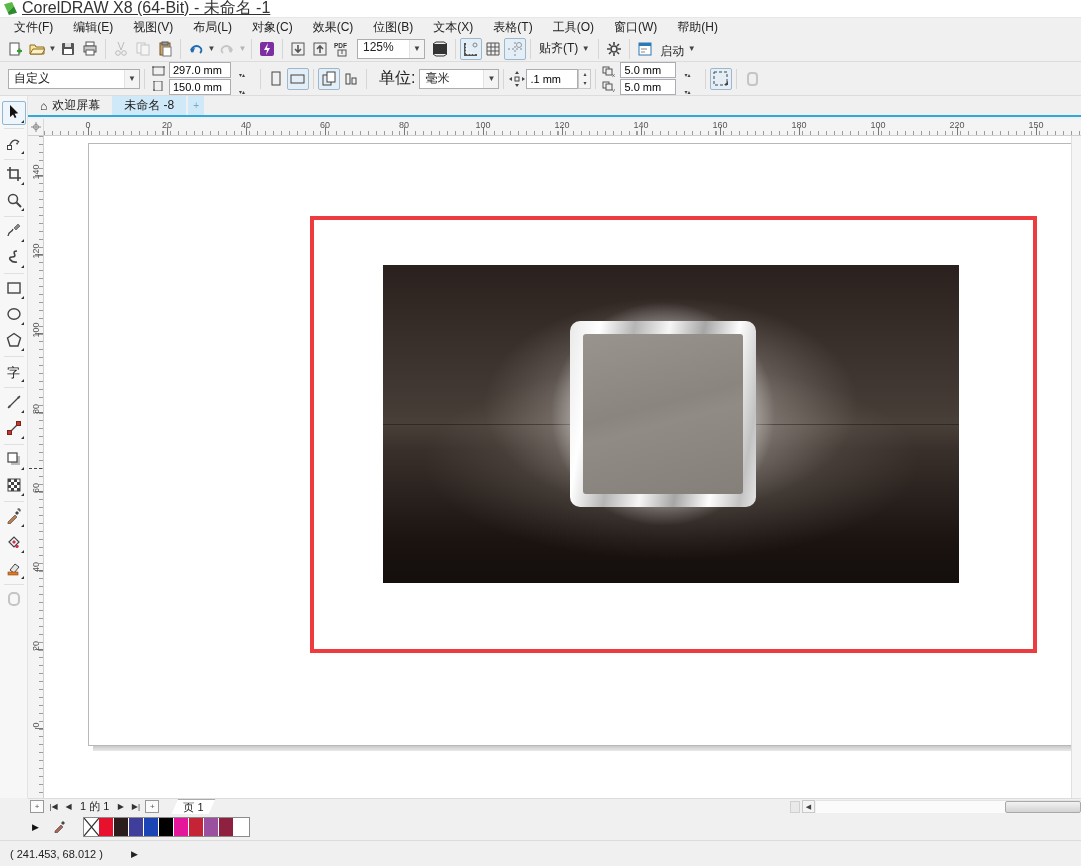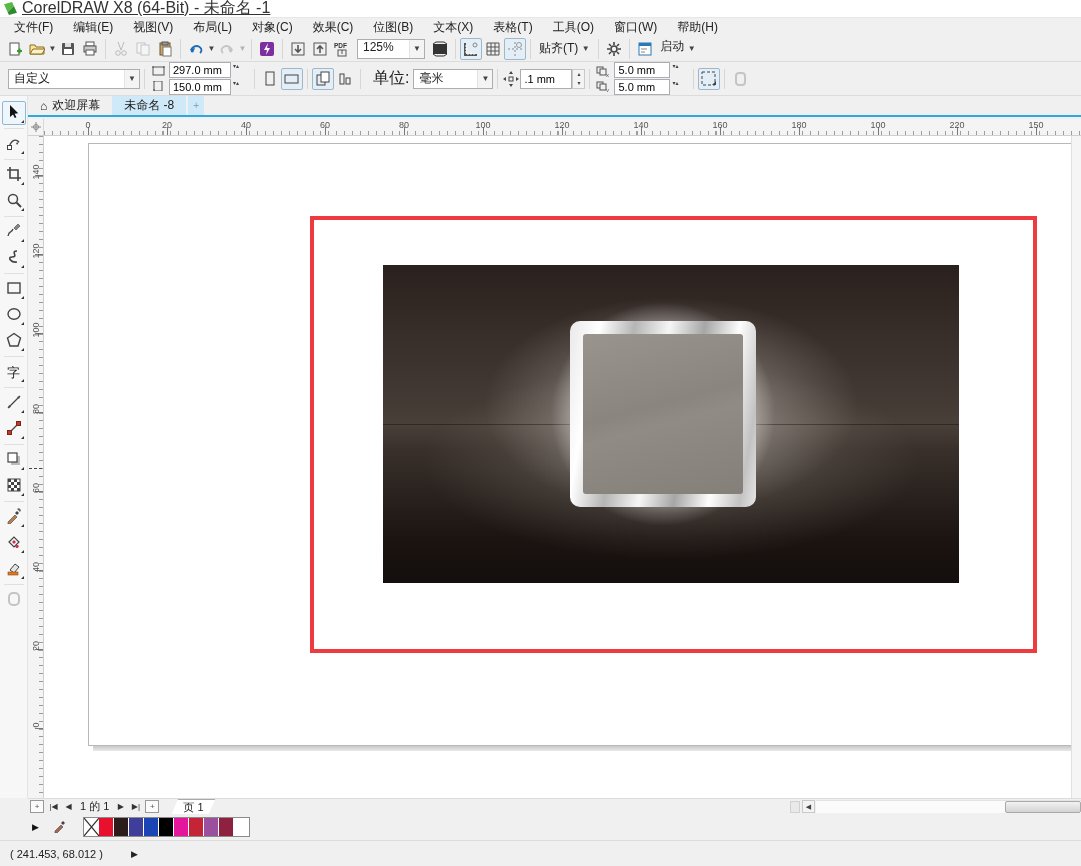--- a/index.html
+++ b/index.html
@@ -25,21 +25,21 @@
   .tbtn svg { display:block; }
   .dim { opacity:.35; }
   .dd { width:9px; height:22px; display:flex; align-items:center; justify-content:center; color:#444; font-size:8px; }
   .vsep { width:1px; height:20px; background:#d6d6d6; margin:0 4px; }
   .combo { height:20px; background:#fff; border:1px solid #abadb3; display:flex; font-size:12px; }
   .combo .cv { flex:1; padding:0 5px; white-space:nowrap; overflow:hidden; }
   .combo .ca { width:15px; height:100%; display:flex; align-items:center; justify-content:center; font-size:8px; color:#444; border-left:1px solid #e3e3e3; background:#f4f4f4; }
   .spin { width:13px; height:20px; display:flex; flex-direction:column; border:1px solid #c9c9c9; background:#f4f4f4; }
   .spin div { flex:1; font-size:6px; line-height:9px; text-align:center; color:#444; }
   .spin2 { display:flex; flex-direction:column; gap:1px; }
-  .spin2 .row { display:flex; gap:1px; }
+  .spin2 .row { display:flex; gap:7px;align-items:flex-end; }
   .numfield { height:16px; width:62px; background:#fff; border:1px solid #abadb3; font-size:11px; padding:0 3px; font-family:"Liberation Sans",sans-serif; }
   .minisp { font-size:6px; color:#444; width:18px; display:flex; justify-content:space-between; padding:0 1px; }
   .pblabel { font-size:16px; margin:0 4px 0 8px; }
   .picon { width:18px; height:18px; display:flex; align-items:center; justify-content:center; }
 
   
   #tabrow { left:28px; top:96px; width:1053px; height:21px; background:#f0f0f0; display:flex; align-items:stretch; border-bottom:2px solid #2fa9d8; }
   .doctab { display:flex; align-items:center; padding:0 12px; font-size:12px; gap:5px; }
   .doctab.active { background:#cfe9f8; }
   #newdoc-tab { width:16px; background:#cfe9f8; margin-left:2px; display:flex; align-items:center; justify-content:center; color:#7aa9c4; font-size:10px; }
@@ -312,21 +312,21 @@
     <div class="vsep"></div>
     <div class="tbtn">
       <span>
         <svg width="16" height="16" viewBox="0 0 16 16">
           <rect x="2" y="2" width="12" height="12" fill="#fff" stroke="#2a7ab5"></rect>
           <rect x="2" y="2" width="12" height="3" fill="#2a7ab5"></rect>
           <path d="M4 8h6M4 11h4" stroke="#888"></path>
         </svg>
       </span>
     </div>
-    <div style="display: flex; align-items: flex-start; gap: 3px; padding: 0px 4px; height: 22px;">
+    <div style="display: flex; align-items: flex-end; gap: 3px; padding: 0px 4px; height: 22px;">
       <span>启动</span>
       <span class="dd">▼</span>
     </div>
   </div>
 
 <div id="propbar" class="abs">
   <div class="combo" style="width:132px">
     <span class="cv">自定义</span>
     <span class="ca">▼</span>
   </div>

